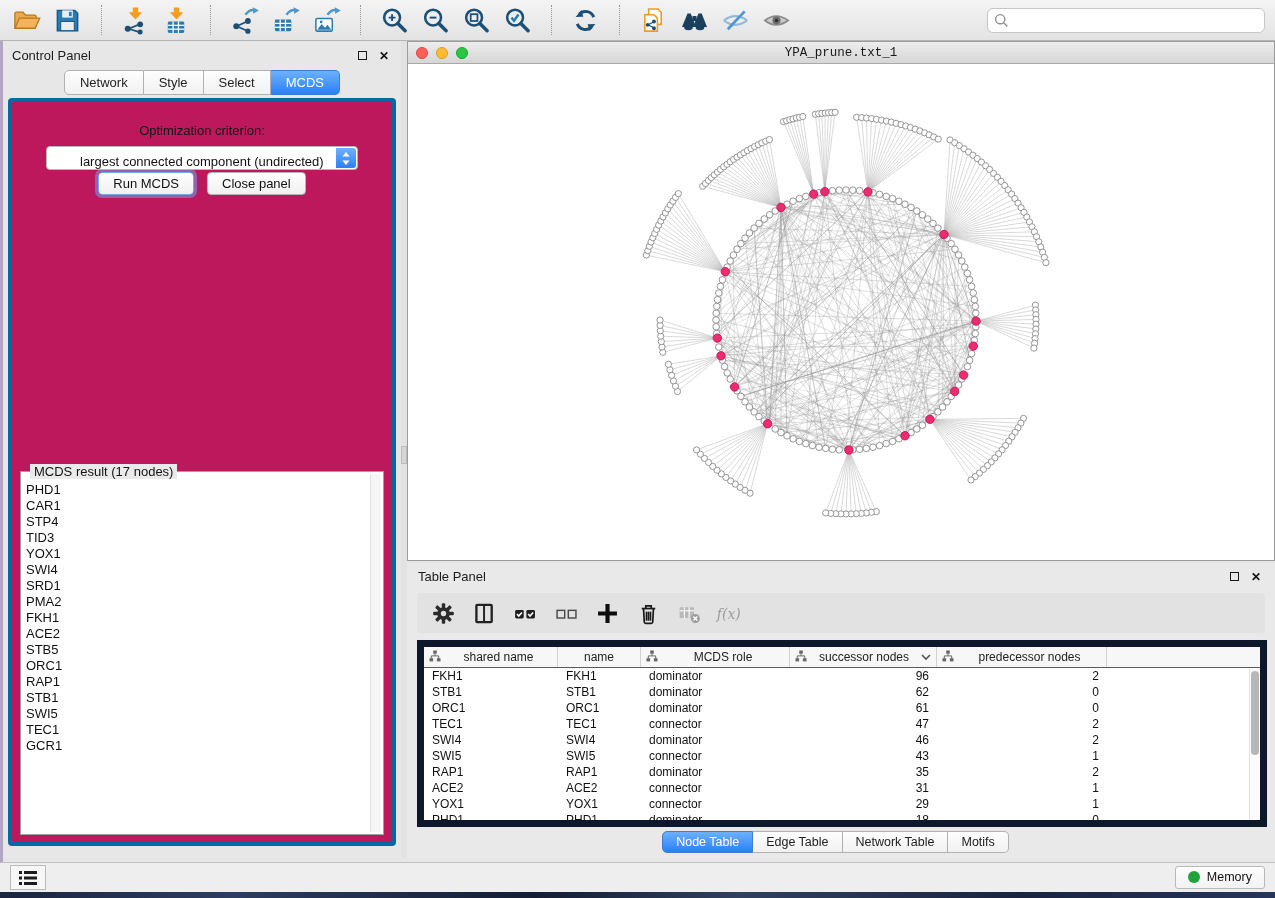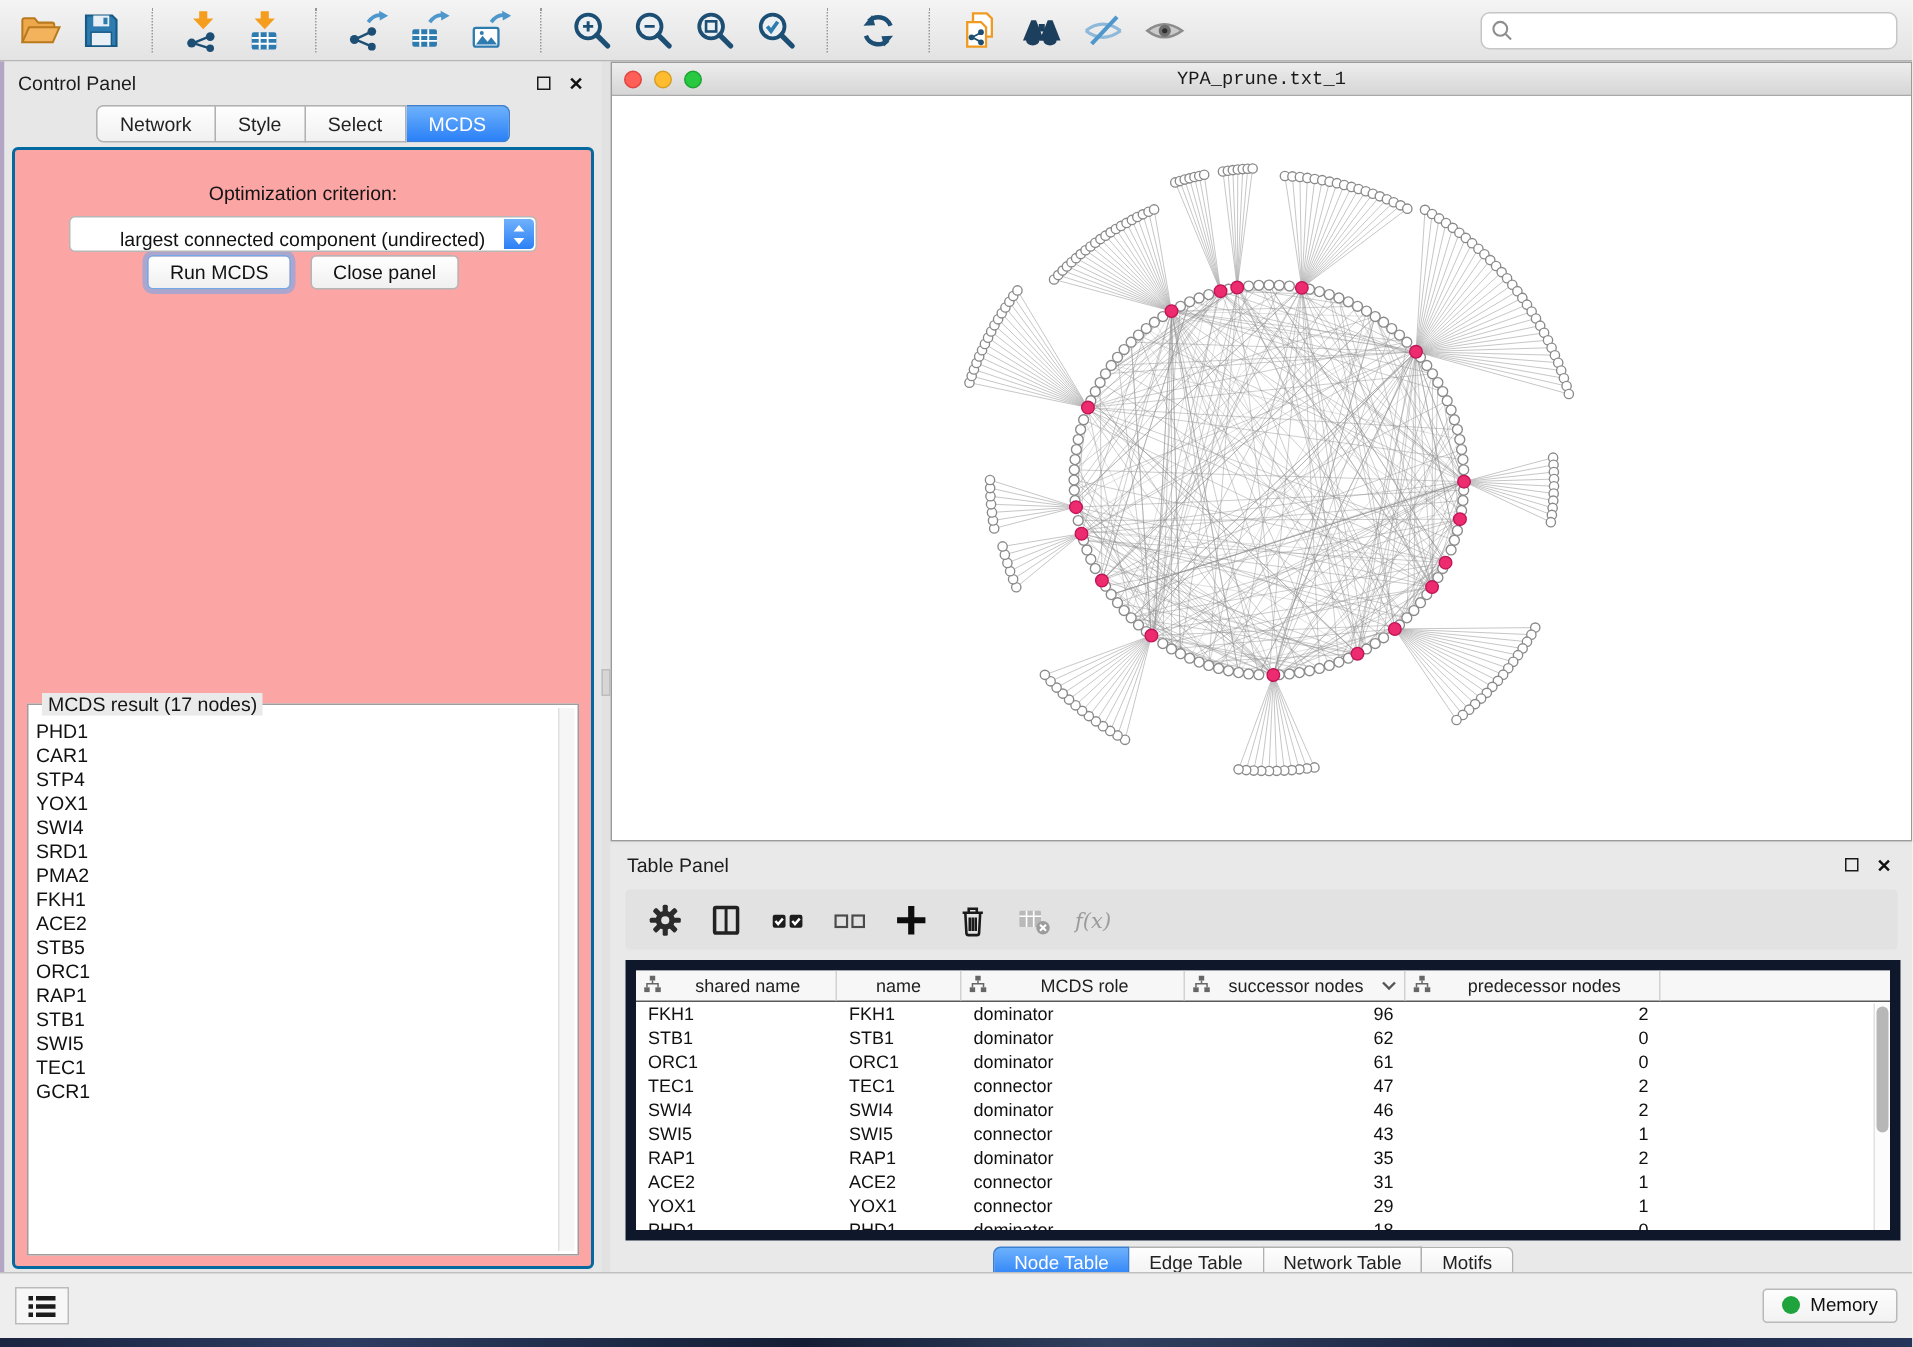--- a/index.html
+++ b/index.html
@@ -29,21 +29,21 @@
   .panel-btns { margin-left:auto; display:flex; align-items:center; gap:12px; }
   .float-btn { width:9px; height:9px; border:1.5px solid #1a1a1a; display:inline-block; }
   .close-btn { font-size:12px; font-weight:bold; color:#111; line-height:10px; }
   .cp-tabs { display:flex; justify-content:center; }
   .seg { padding:4px 15px; font-size:13px; color:#222; cursor:default; white-space:nowrap;
     background:linear-gradient(#fefefe,#f1f1f1); border:1px solid #b1b1b1; border-left:none; }
   .seg:first-child { border-left:1px solid #b1b1b1; border-radius:5px 0 0 5px; }
   .seg:last-child { border-radius:0 5px 5px 0; }
   .seg.sel { background:linear-gradient(#6db1fc,#2a80f7); color:#fff; border-color:#3c7ecf; }
   .cp-body { position:absolute; left:5px; right:5px; top:57px; bottom:12px;
-    background:#fca5a5; border:2px solid #0369a1; border-radius:4px; }
+    background:#be185d; border:4px solid #0369a1; border-radius:4px; }
   .opt-label { margin-top:21px; text-align:center; font-size:13px; color:#141414; }
   .mac-select { margin:8px auto 0; width:312px; height:24px; background:#fff;
     border:1px solid #b7b7b7; border-radius:4px; position:relative; display:flex; align-items:flex-end;padding-left:24px; }
   .sel-text { font-size:13px; color:#111; padding-left:9px; }
   .sel-stepper { position:absolute; right:1px; top:1px; bottom:1px; width:20px; border-radius:0 3px 3px 0;
     background:linear-gradient(#6fb1fc,#2c80f6); display:flex; align-items:center; justify-content:center; }
   .btn-row { margin-top:2px; display:flex; justify-content:center; gap:13px; }
   .mac-btn { font-family:inherit; font-size:13px; color:#111; padding:3px 14px; border:1px solid #b5b5b5;
     border-radius:4px; background:linear-gradient(#fff,#f0f0f0); }
   .mac-btn.focused { box-shadow:0 0 0 3px rgba(105,165,240,.55); border-color:#74a9e6; }
@@ -90,21 +90,21 @@
   .tr { height:16px; }
   .td { font-size:12px; line-height:16px; color:#111; padding:0 8px; white-space:nowrap; overflow:hidden; }
   .td.num { text-align:right; }
   .t-scroll { position:absolute; top:22px; right:0; bottom:0; width:11px;
     background:#fcfcfc; border-left:1px solid #e2e2e2; }
   .t-thumb { position:absolute; top:2px; left:1px; width:8px; height:84px; background:#b7b7b7; border-radius:4px; }
   .tp-tabs { position:absolute; bottom:5px; left:0; right:11px; display:flex; justify-content:center; }
   .tp-tabs .seg { padding:3px 13px; font-size:12.5px; }
 
   
-  .status-bar { position:absolute; left:0; right:0; bottom:6px; height:44px; background:#eeeeee;
+  .status-bar { position:absolute; left:0; right:0; bottom:6px; height:30px; background:#eeeeee;
     border-top:1px solid #c0c0c0; display:flex; align-items:center; padding:0 10px; }
   .list-btn { width:36px; height:25px; border:1px solid #bbb; background:#f7f7f7;
     display:flex; align-items:center; justify-content:center; }
   .memory-btn { margin-left:auto; display:flex; align-items:center; gap:7px;
     border:1px solid #b9b9b9; background:linear-gradient(#fdfdfd,#f2f2f2); border-radius:3px;
     padding:3px 12px 4px; font-size:12.5px; color:#111; }
   .mem-dot { width:12px; height:12px; border-radius:50%; display:inline-block; }
   .desktop-strip { position:absolute; left:0; right:0; bottom:0; height:6px;
     background:linear-gradient(90deg,#1b2440,#2d3c61 18%,#141d33 42%,#31405f 58%,#1a2340 80%,#27355a); }
 </style>
@@ -309,20 +309,21 @@
       <div class="btn-row">
         <button class="mac-btn focused">Run MCDS</button>
         <button class="mac-btn">Close panel</button>
       </div>
       <div class="mcds-group">
         <span class="group-label">MCDS result (17 nodes)</span>
         <div class="mcds-list" id="mcds-list">
             <div>PHD1</div>
             <div>CAR1</div>
             <div>STP4</div>
+            <div>TID3</div>
             <div>YOX1</div>
             <div>SWI4</div>
             <div>SRD1</div>
             <div>PMA2</div>
             <div>FKH1</div>
             <div>ACE2</div>
             <div>STB5</div>
             <div>ORC1</div>
             <div>RAP1</div>
             <div>STB1</div>

